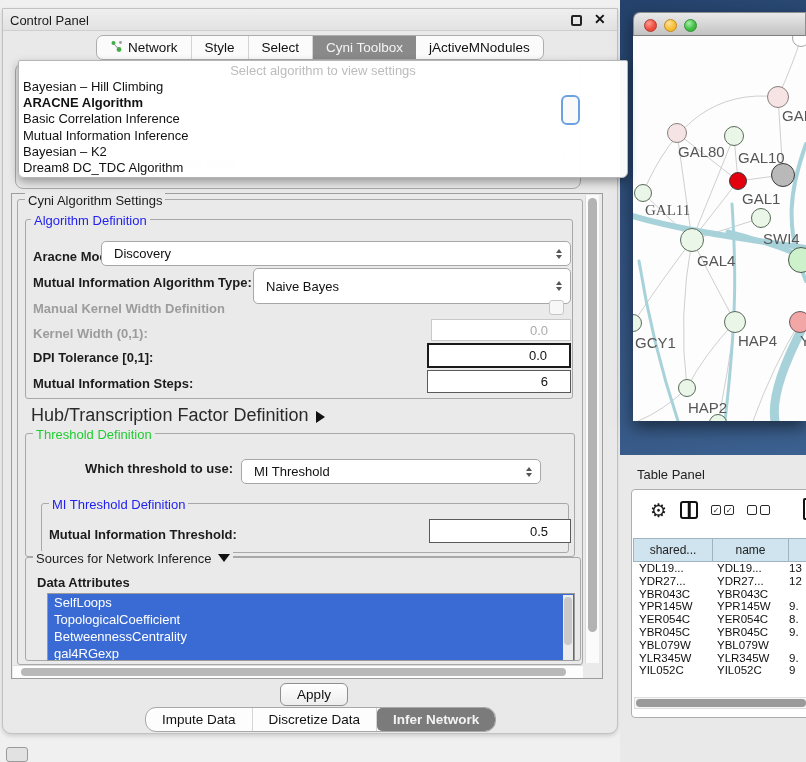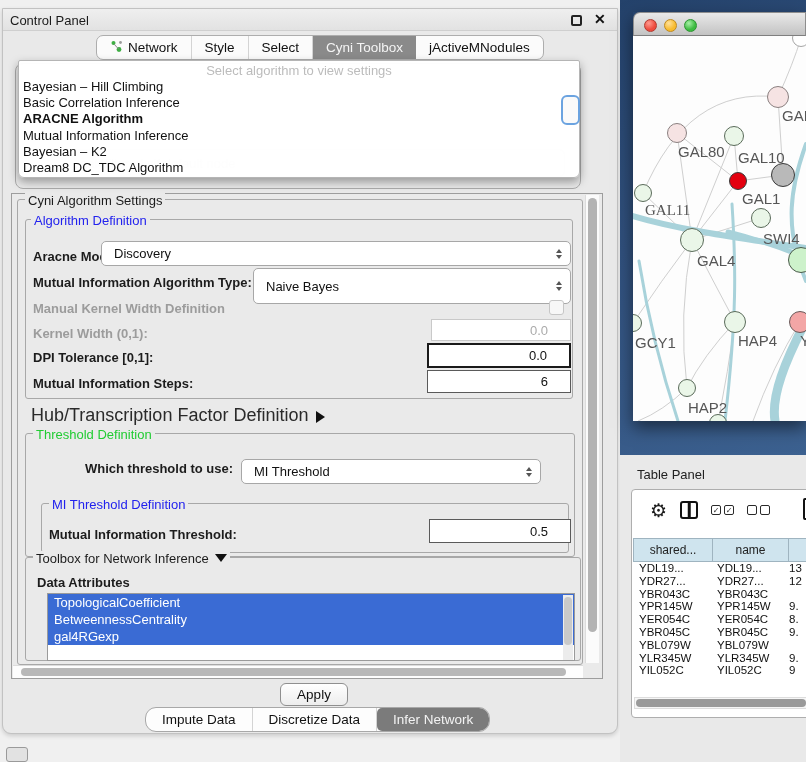--- a/index.html
+++ b/index.html
@@ -34,21 +34,21 @@
   .tabbar{position:absolute;left:93px;top:26px;height:25px;display:flex;align-items:stretch;
     border:1px solid #adadad;border-radius:7px;background:#fbfbfb;overflow:hidden;}
   .tab{display:flex;align-items:center;gap:5px;padding:0 13px;font-size:13.5px;color:#111;border-right:1px solid #d4d4d4;}
   .tab:last-child{border-right:none;}
   .tab.selected{background:var(--tab-selected-gray);color:#f4f4f4;border-right:none;}
 
   
   .content-group{position:absolute;left:12px;top:54px;width:566px;height:126px;border:1px solid #ababab;border-radius:8px;}
   .faint-combo{position:absolute;left:62px;top:140px;width:500px;height:28px;border:1px solid rgba(0,0,0,0.12);border-radius:6px;}
   .faint-combo span{position:absolute;left:14px;top:6px;font-size:13px;color:rgba(0,0,0,0.16);}
-  .algo-popup{position:absolute;left:15px;top:51px;width:562px;height:118px;background:rgba(255,255,255,0.97);
+  .algo-popup{position:absolute;left:15px;top:51px;width:610px;height:118px;background:rgba(255,255,255,0.97);
     border:1px solid #b5b5b5;border-radius:2px 2px 6px 6px;box-shadow:0 4px 10px rgba(0,0,0,0.35);z-index:50;padding-top:2px;}
   .algo-popup .placeholder{text-align:center;color:#bcbcbc;font-size:13px;height:16px;line-height:16px;}
   .algo-popup .item{font-size:13px;color:#111;line-height:16.2px;padding-left:4px;}
   .algo-popup .item.bold{font-weight:bold;}
   .blue-frag{position:absolute;left:558px;top:86px;width:19px;height:30px;border:2px solid #6ba3e0;border-radius:6px;background:#fafafa;z-index:60;}
 
   
   .scrollpane{position:absolute;left:8px;top:184px;width:592px;height:486px;border:1px solid #9d9d9d;background:#eaeaea;}
   .group{position:absolute;border:1px solid #a8a8a8;border-radius:3px;}
   .group-title{position:absolute;font-size:13px;background:#eaeaea;padding:0 3px;white-space:nowrap;color:#1c1c1c;z-index:5;}
@@ -83,21 +83,21 @@
   .hscroll{position:absolute;left:10px;top:656px;width:570px;height:13px;background:#fdfdfd;border-top:1px solid #dcdcdc;}
   .hthumb{position:absolute;left:8px;top:2px;width:545px;height:8px;background:#b8b8b8;border-radius:4px;}
 
   .apply-btn{position:absolute;left:277px;top:674px;width:68px;height:23px;background:linear-gradient(#ffffff,#ededed);
     border:1px solid #8f8f8f;border-radius:6px;font-size:13.5px;color:#111;display:flex;align-items:center;justify-content:center;}
 
   .bottom-tabs{position:absolute;left:142px;top:698px;height:25px;display:flex;align-items:stretch;
     border:1px solid #a8a8a8;border-radius:11px;background:#fdfdfd;overflow:hidden;}
   .btab{display:flex;align-items:center;padding:0 16px;font-size:13.5px;color:#111;border-right:1px solid #d4d4d4;}
   .btab:last-child{border-right:none;}
-  .btab.selected{background:var(--infer-tab-gray);color:#f3f3f3;border-radius:5px;margin:0;}
+  .btab.selected{background:var(--infer-tab-gray);color:#f3f3f3;border-radius:5px;margin:0;font-weight:bold;}
 
   
   #desktop{position:absolute;left:620px;top:0;width:186px;height:455px;
     background:linear-gradient(150deg,#24426b 0%,var(--desktop-blue) 45%,#3c6190 100%);}
   #net-window{position:absolute;left:13px;top:12px;width:173px;height:409px;box-shadow:0 7px 16px rgba(0,0,0,0.5);}
   .mac-titlebar{position:absolute;left:0;top:0;width:100%;height:24px;background:linear-gradient(#e9e9e9,#c3c3c3);
     border:1px solid #8e8e8e;border-bottom:1px solid #7f7f7f;border-radius:7px 0 0 0;}
   .tl{position:absolute;top:5.5px;width:13px;height:13px;border-radius:50%;}
   .tl.red{left:10px;background:radial-gradient(circle at 35% 30%,#ff9a90,#ee4b3e 60%);border:1px solid #b03a30;}
   .tl.yellow{left:30px;background:radial-gradient(circle at 35% 30%,#ffe09a,#f7bb2e 60%);border:1px solid #c08a1d;}
@@ -179,22 +179,22 @@
 
     <div class="content-group"></div>
     <div class="faint-combo">
       <span>gal4filtered.sif default node</span>
     </div>
     <div class="blue-frag"></div>
 
     <div class="algo-popup">
       <div class="placeholder">Select algorithm to view settings</div>
       <div class="item">Bayesian – Hill Climbing</div>
+      <div class="item bold">ARACNE Algorithm</div>
       <div class="item">Basic Correlation Inference</div>
-      <div class="item bold">ARACNE Algorithm</div>
       <div class="item">Mutual Information Inference</div>
       <div class="item">Bayesian – K2</div>
       <div class="item">Dream8 DC_TDC Algorithm</div>
     </div>
 
     <div class="scrollpane"></div>
 
     <span class="group-title" style="left:22px;top:184px;">Cyni Algorithm Settings</span>
     <div class="group" style="left:14px;top:190px;width:566px;height:466px;"></div>
 
@@ -254,26 +254,27 @@
     </div>
 
     <span class="group-title gt-blue" style="left:46px;top:488px;">MI Threshold Definition</span>
     <div class="group" style="left:38px;top:494px;width:528px;height:50px;"></div>
 
     <span class="lbl" style="left:46px;top:518px;">Mutual Information Threshold:</span>
     <div class="field" style="left:426px;top:510px;width:142px;height:24px;">
       <span>0.5</span>
     </div>
 
-    <span class="group-title" style="left:30px;top:542px;"><span>Toolbox for Network Inference</span><span class="tri-down"></span></span>
+    <span class="group-title" style="left:30px;top:542px;"><span>Sources for Network Inference</span><span class="tri-down"></span></span>
     <div class="group" style="left:22px;top:548px;width:556px;height:104px;"></div>
 
     <span class="lbl" style="left:34px;top:566px;">Data Attributes</span>
 
     <div class="attr-list">
+      <div class="attr-item">SelfLoops</div>
       <div class="attr-item">TopologicalCoefficient</div>
       <div class="attr-item">BetweennessCentrality</div>
       <div class="attr-item">gal4RGexp</div>
       <div class="attr-scroll">
           <div class="attr-thumb"></div>
         </div>
     </div>
 
     <div class="vscroll">
         <div class="vthumb"></div>

